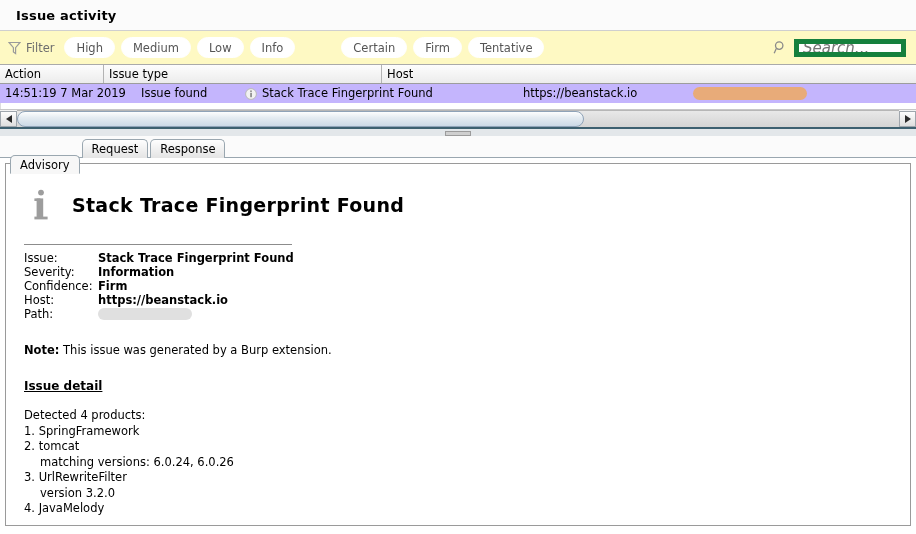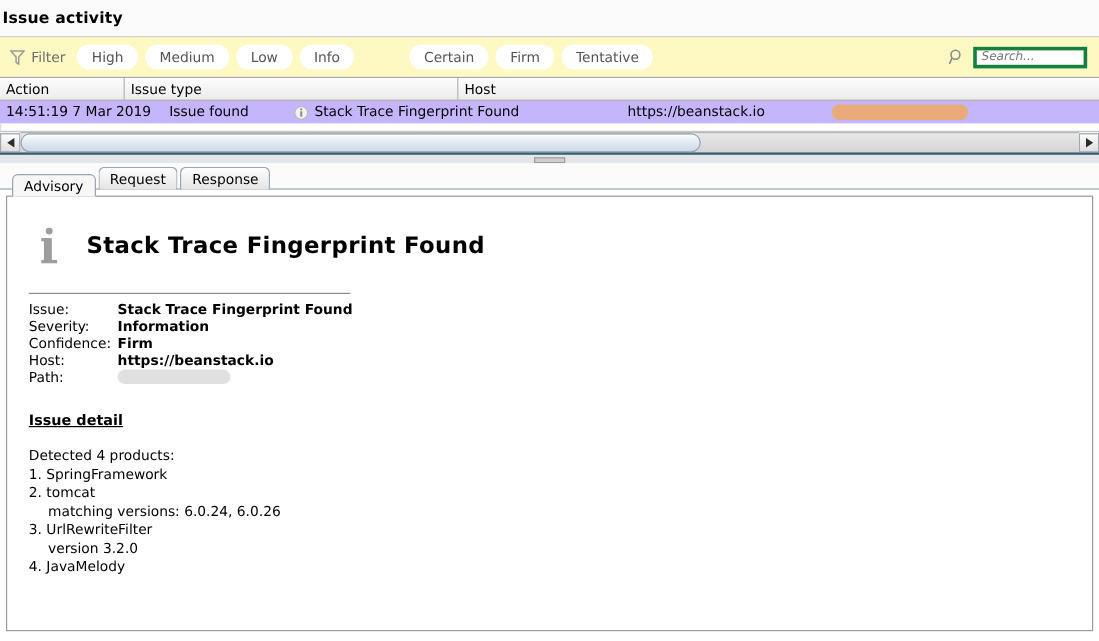--- a/index.html
+++ b/index.html
@@ -16,21 +16,21 @@
     color: #000;
     -webkit-font-smoothing: none;
   }
 
   
   .titlebar {
     height: 30px;
     background: #fbfbfb;
     display: flex;
     align-items: center;
-    padding-left: 2px;
+    padding-left: 16px;
     box-sizing: border-box;
   }
   .titlebar .title {
     font-size: 13px;
     font-weight: bold;
     letter-spacing: 0.2px;
     color: #000;
   }
 
   
@@ -77,26 +77,26 @@
     display: flex;
     align-items: center;
     margin-right: 2px;
   }
   .search-icon {
     width: 15px; height: 15px;
     margin-right: 6px;
     display: block;
   }
   .search-input {
-    width: 95px;
+    width: 112px;
     height: 18px;
     background: #ffffff;
-    border: 3px solid #15803d;
+    border: 5px solid #15803d;
     font-family: "DejaVu Sans", "Liberation Sans", sans-serif;
-    font-size: 10px;
+    font-size: 15px;
     font-style: italic;
     color: #8a8a8a;
     padding: 0 4px;
     box-sizing: border-box;
     outline: none;
   }
 
   
   .table-area {
     background: #ffffff;
@@ -254,21 +254,21 @@
     border-radius: 5px 5px 0 0;
     margin-right: 2px;
     background: linear-gradient(to bottom, #fefefe, #e4e4e4);
     box-sizing: border-box;
     position: relative;
     top: 1px;
   }
   .tab.active {
     background: #f7f7f7;
     border-bottom: 1px solid #f7f7f7;
-    top: 7px;
+    top: 17px;
     z-index: 2;
   }
 
   
   .advisory {
     margin: 5px 5px 0 5px;
     border: 1px solid #9a9a9a;
     background: #ffffff;
     height: 363px;
     box-sizing: border-box;
@@ -466,20 +466,23 @@
       <div class="kv-row">
         <span class="kv-k">Host:</span>
         <span class="kv-v">https://beanstack.io</span>
       </div>
       <div class="kv-row">
         <span class="kv-k">Path:</span>
         <span class="redact-path"></span>
       </div>
     </div>
 
+    <div class="note">
+      <b>Note:</b><span> This issue was generated by a Burp extension.</span>
+    </div>
 
     <div class="sec-title">Issue detail</div>
 
     <div class="detail">
       <div class="ln">Detected 4 products:</div>
       <div class="ln">1. SpringFramework</div>
       <div class="ln">2. tomcat</div>
       <div class="ln indent">matching versions: 6.0.24, 6.0.26</div>
       <div class="ln">3. UrlRewriteFilter</div>
       <div class="ln indent">version 3.2.0</div>

